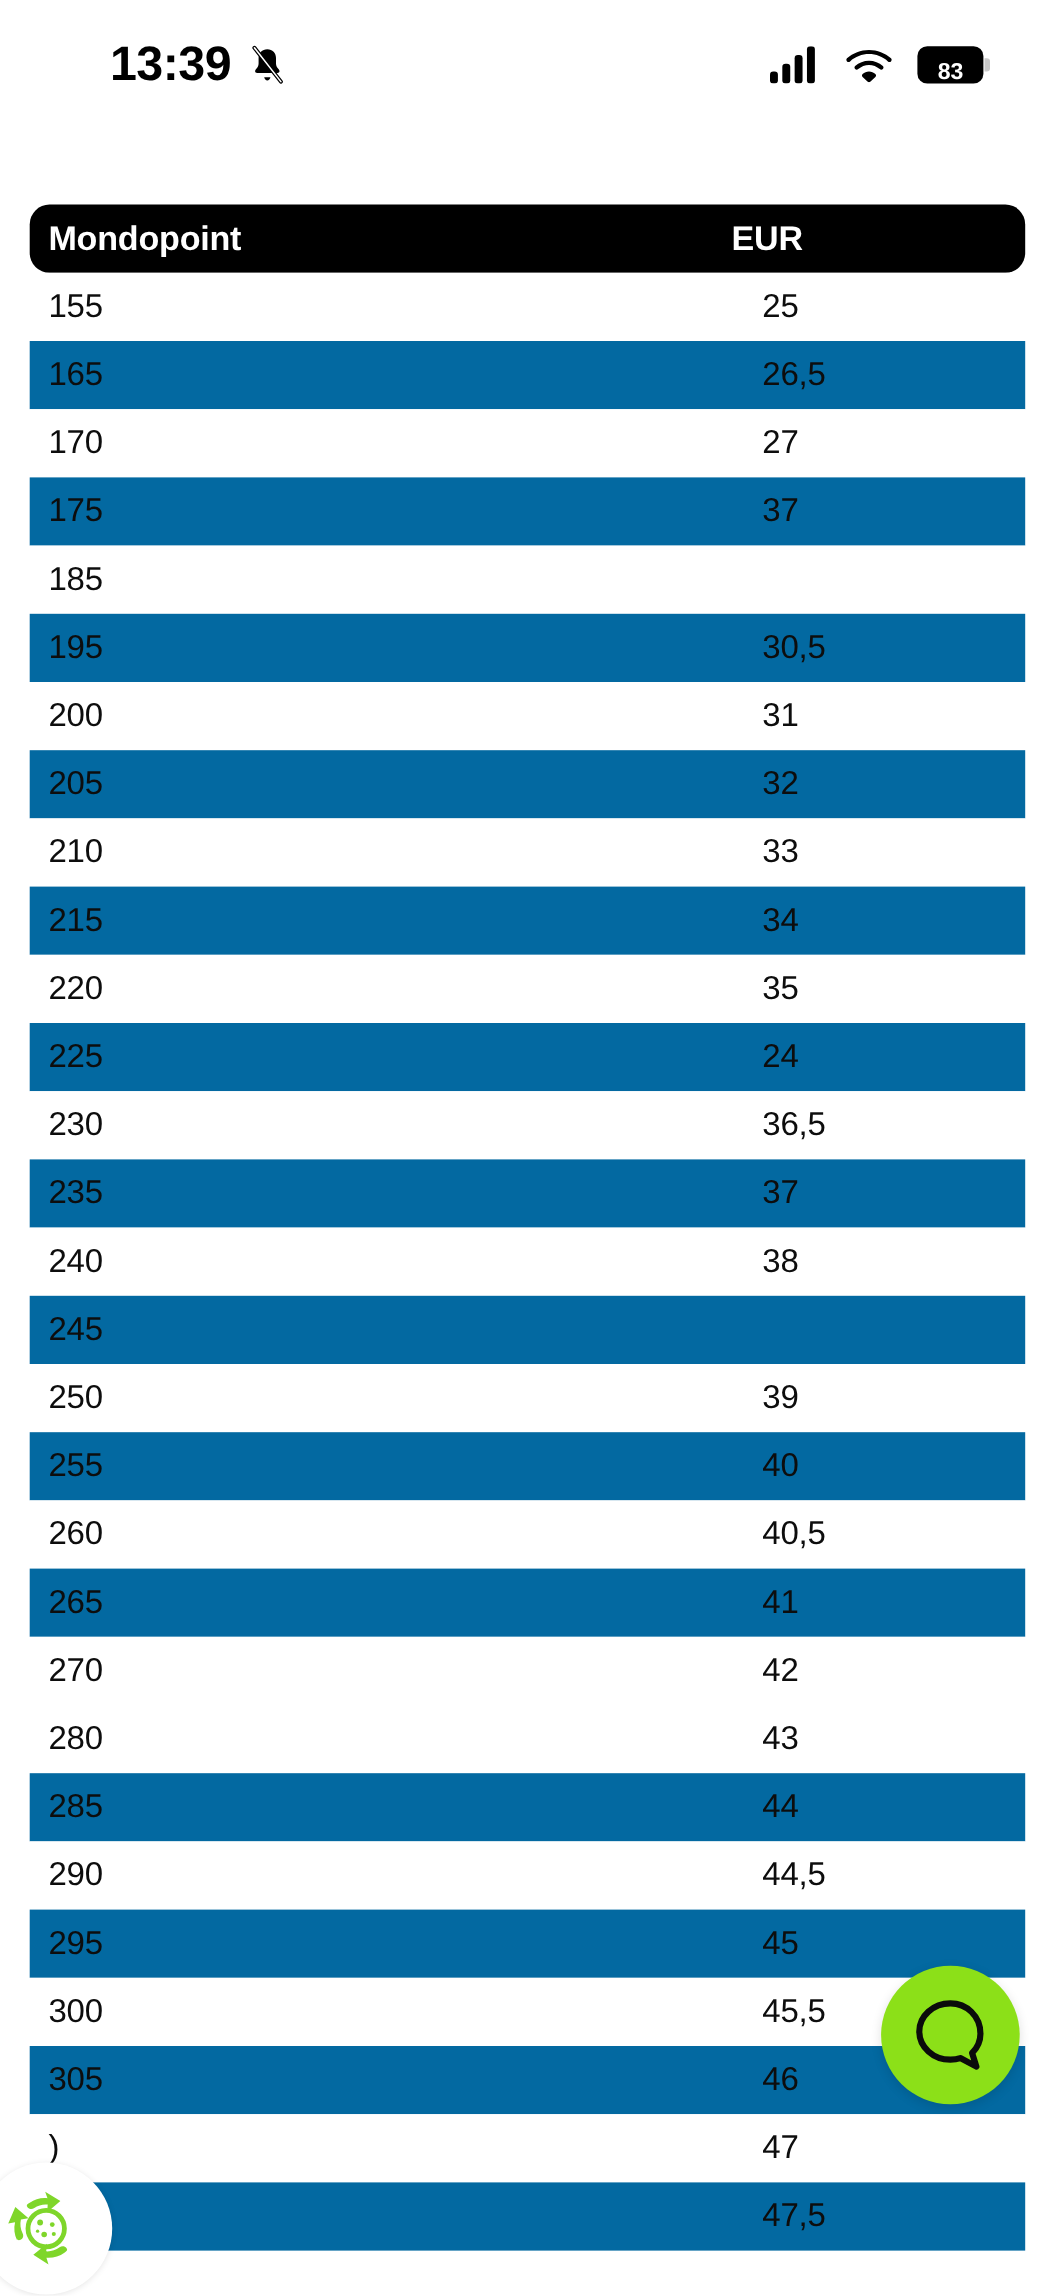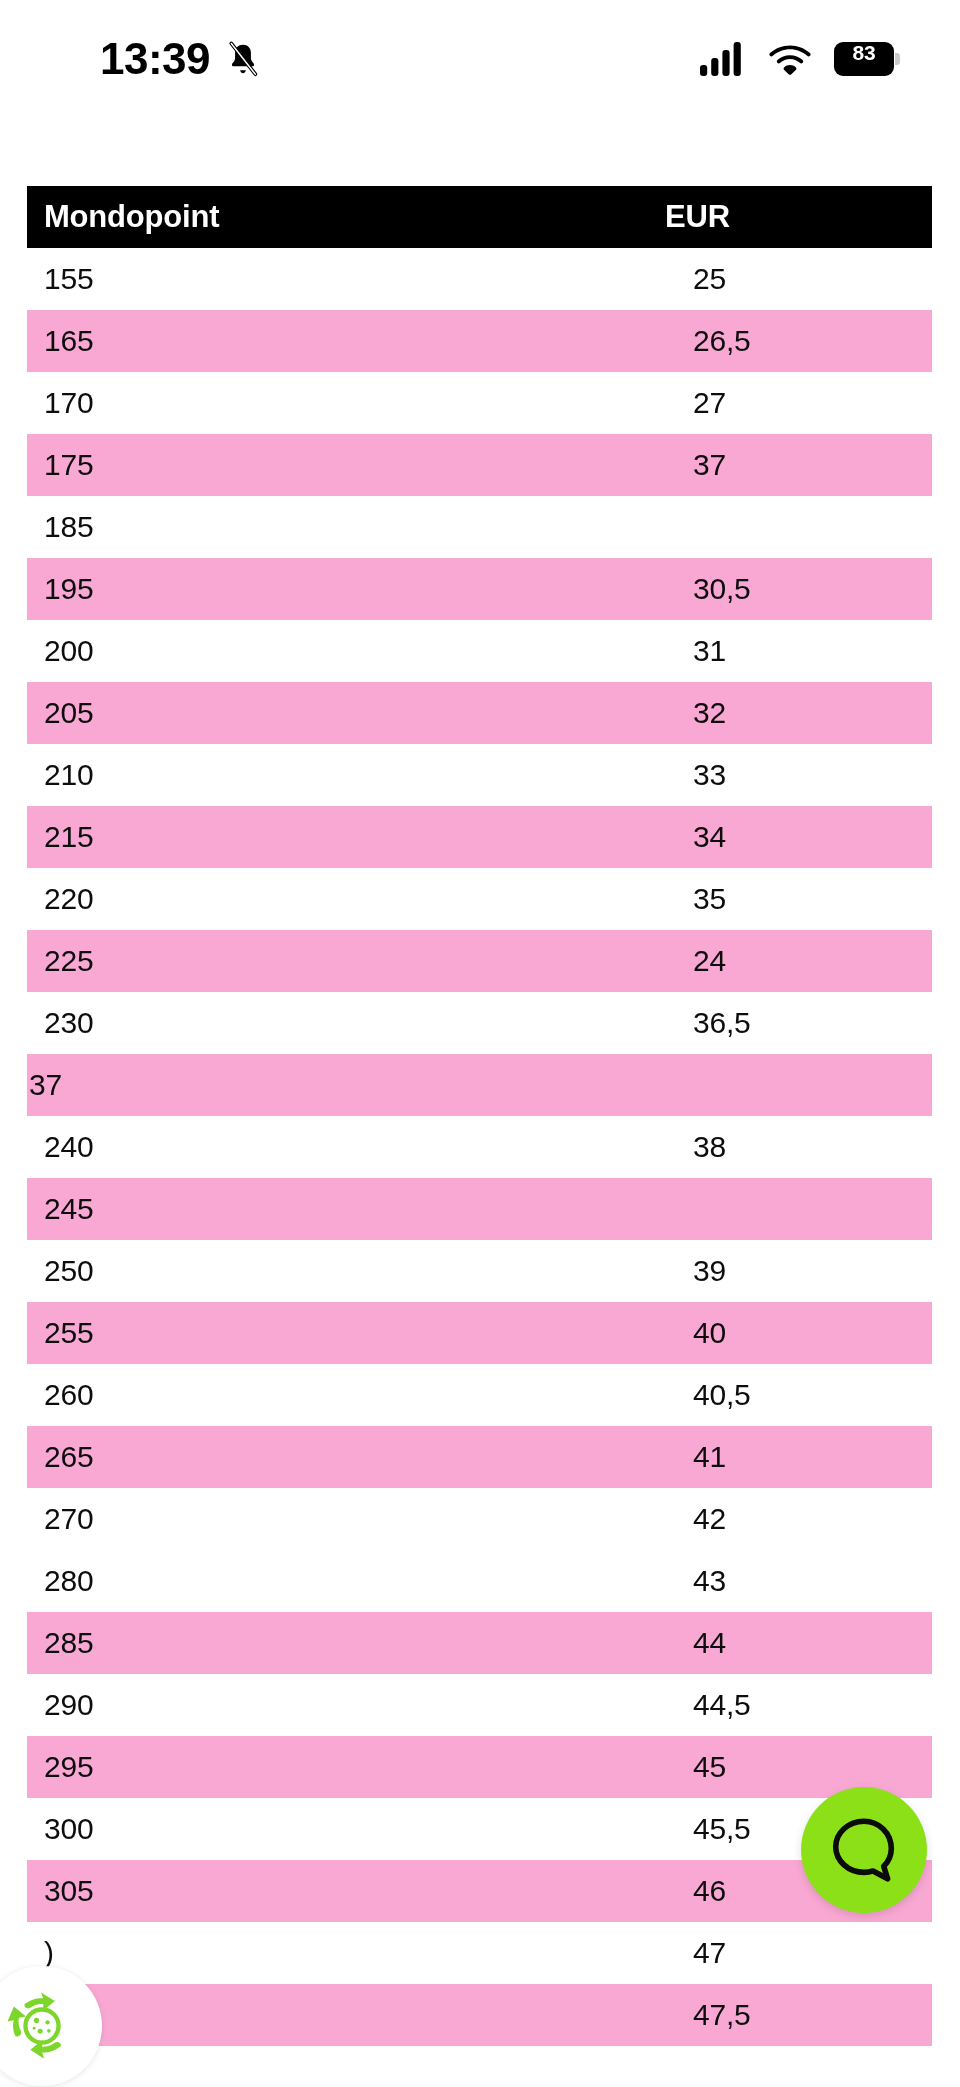--- a/index.html
+++ b/index.html
@@ -35,21 +35,21 @@
   .icon-signal { width:46px; height:34px; display:block; }
   .icon-wifi { width:44px; height:32px; display:block; }
 
   .battery {
     position:relative; width:66px; height:34px;
     display:flex; align-items:center;
   }
   .battery-body {
     width:60px; height:34px; border-radius:9px;
     background:#000;
-    display:flex; align-items:flex-start; justify-content:center;
+    display:flex; align-items:flex-end; justify-content:center;
   }
   .battery-level {
     color:#fff; font-size:21px; font-weight:700;
     letter-spacing:-0.3px; line-height:1;
   }
   .battery-cap {
     position:absolute; right:0; top:11px;
     width:5px; height:12px; border-radius:0 3px 3px 0;
     background:#c9c9c9;
   }
@@ -58,37 +58,38 @@
   .table-wrap {
     position:absolute;
     top:186px; left:27px;
     width:905px;
   }
   .table { width:100%; }
   .thead {
     display:flex; align-items:center;
     background:#000000;
     height:62px;
+    border-radius:18px;
   }
   .thead .th {
     color:#ffffff;
     font-size:31px;
     font-weight:700;
     letter-spacing:-0.2px;
   }
   .col-a { width:636px; padding-left:17px; }
   .col-b { flex:1; padding-left:2px; }
 
   .trow {
     display:flex; align-items:center;
     height:62px;
     background:#ffffff;
     gap:28px;
   }
-  .trow.alt { background:#f9a8d4; }
+  .trow.alt { background:#0369a1; }
   .trow .td {
     color:#0d0d0d;
     font-size:30px;
     font-weight:400;
     letter-spacing:-0.2px;
   }
 
   
   .fab-chat {
     position:absolute;
@@ -210,20 +211,21 @@
           </div>
           <div class="trow alt">
             <div class="td col-a">225</div>
             <div class="td col-b">24</div>
           </div>
           <div class="trow">
             <div class="td col-a">230</div>
             <div class="td col-b">36,5</div>
           </div>
           <div class="trow alt">
+            <div class="td col-a">235</div>
             <div class="td col-b">37</div>
           </div>
           <div class="trow">
             <div class="td col-a">240</div>
             <div class="td col-b">38</div>
           </div>
           <div class="trow alt">
             <div class="td col-a">245</div>
           </div>
           <div class="trow">

